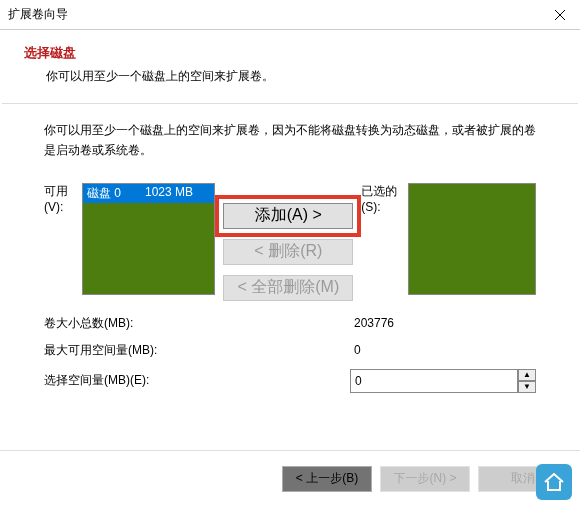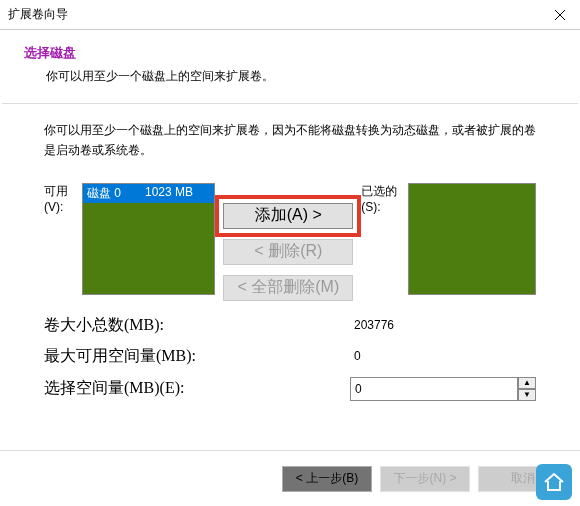--- a/index.html
+++ b/index.html
@@ -39,21 +39,21 @@
     .close-btn svg {
       stroke: #000;
       stroke-width: 1;
     }
     .header-section {
       padding: 14px 24px 8px 24px;
     }
     .header-heading {
       font-size: 13px;
       font-weight: bold;
-      color: #a21caf;
+      color: #b91c1c;
     }
     .header-desc {
       font-size: 12px;
       color: #000;
       padding: 6px 0 10px 22px;
     }
     .divider {
       border: none;
       border-top: 1px solid #ddd;
       margin: 0 2px;
@@ -126,23 +126,22 @@
     }
     .fields {
       margin-top: 12px;
     }
     .field-row {
       display: flex;
       align-items: center;
       margin-bottom: 10px;
     }
     .field-row .flabel {
-      font-size: 16px;
-      flex: 1;
-      font-family: Liberation Serif, serif;
+      font-size: 12px;
+      flex: 1;
     }
     .fvalue {
       width: 186px;
       font-size: 12px;
       padding-left: 4px;
     }
     .spinner-wrap {
       display: flex;
       align-items: stretch;
       width: 186px;

